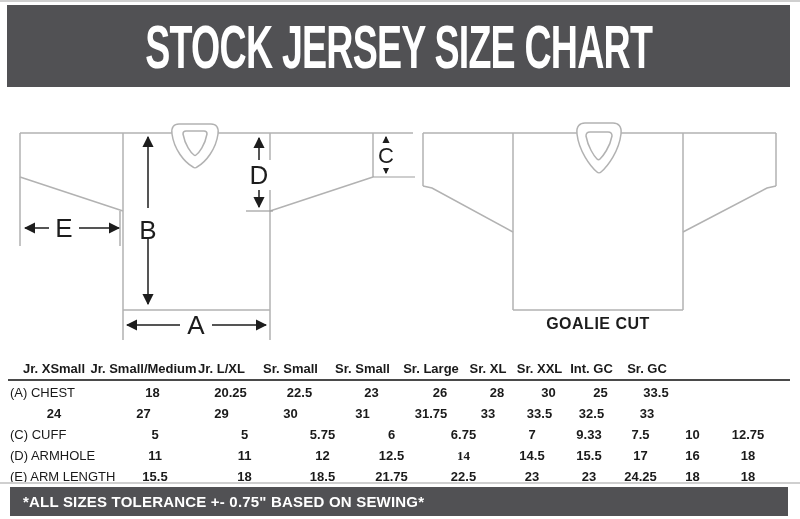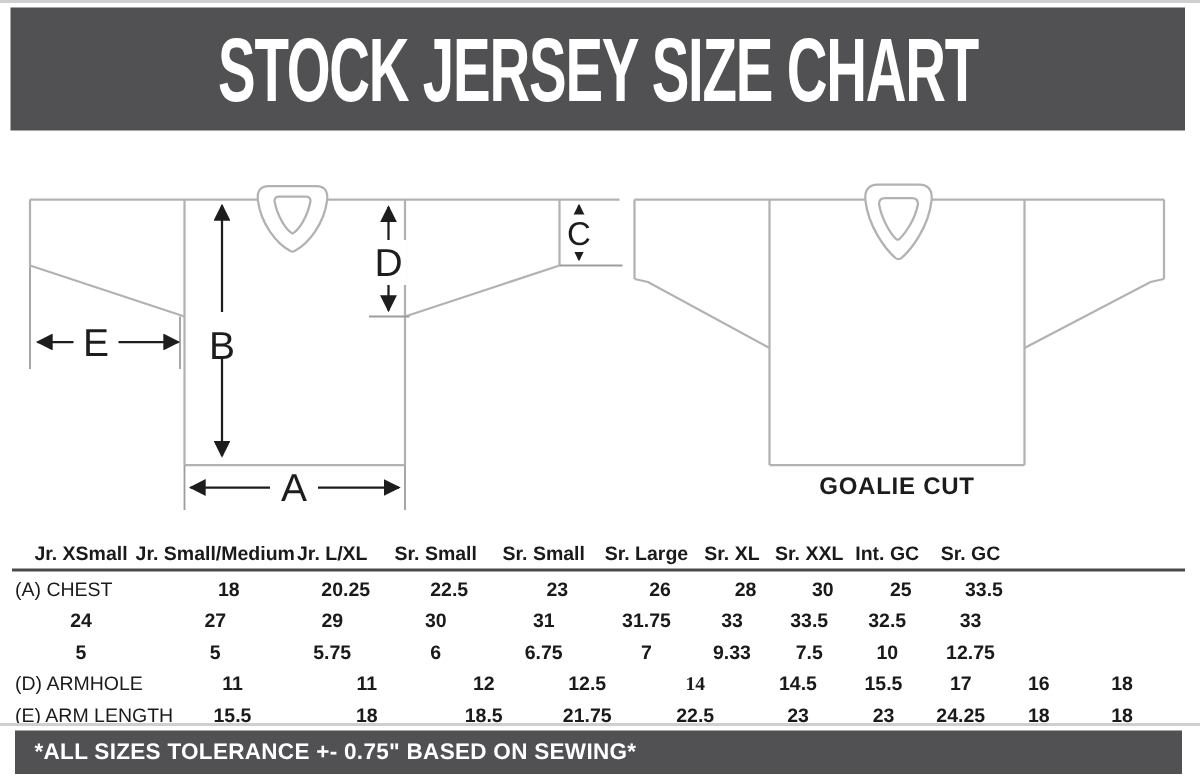--- a/index.html
+++ b/index.html
@@ -160,20 +160,21 @@
         <div class="cell val" style="width: 69px;">29</div>
         <div class="cell val" style="width: 69px;">30</div>
         <div class="cell val" style="width: 75px;">31</div>
         <div class="cell val" style="width: 62px;">31.75</div>
         <div class="cell val" style="width: 52px;">33</div>
         <div class="cell val" style="width: 51px;">33.5</div>
         <div class="cell val" style="width: 53px;">32.5</div>
         <div class="cell val" style="width: 58px;">33</div>
       </div>
       <div class="trow">
+        <div class="cell label" style="width: 99px;">(C) CUFF</div>
         <div class="cell val" style="width: 92px;">5</div>
         <div class="cell val" style="width: 87px;">5</div>
         <div class="cell val" style="width: 69px;">5.75</div>
         <div class="cell val" style="width: 69px;">6</div>
         <div class="cell val" style="width: 75px;">6.75</div>
         <div class="cell val" style="width: 62px;">7</div>
         <div class="cell val" style="width: 52px;">9.33</div>
         <div class="cell val" style="width: 51px;">7.5</div>
         <div class="cell val" style="width: 53px;">10</div>
         <div class="cell val" style="width: 58px; text-align: right;">12.75</div>

